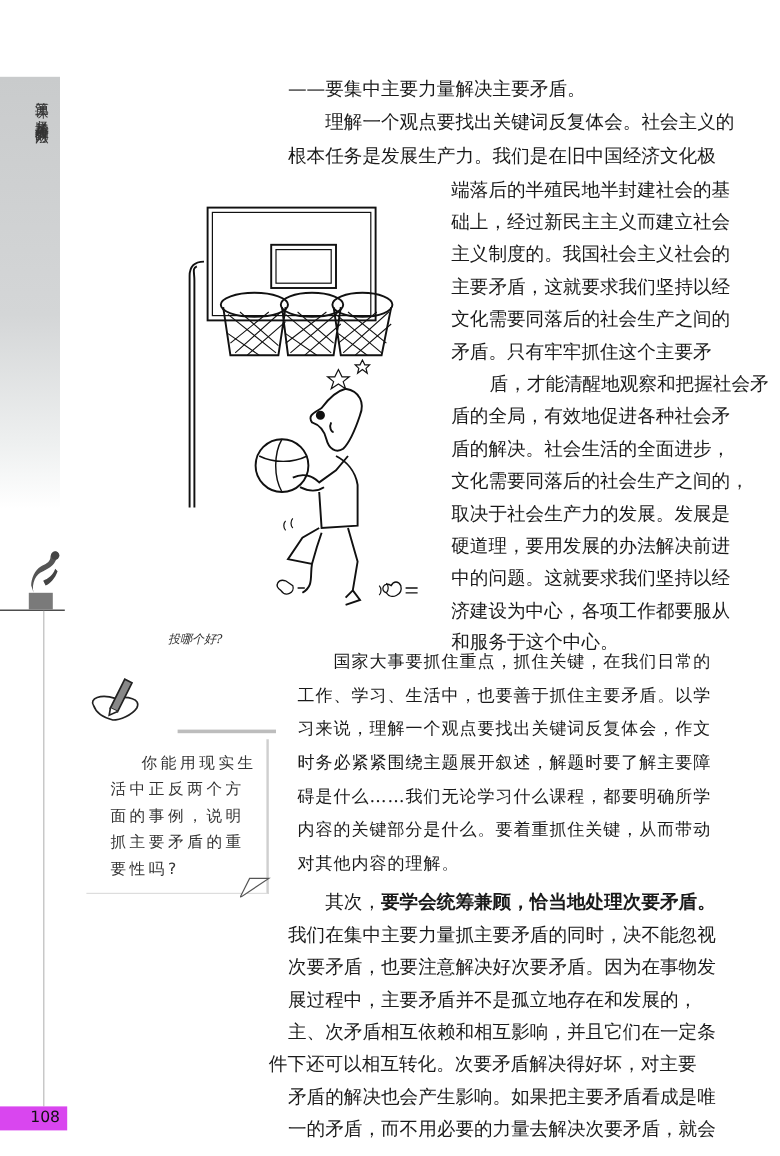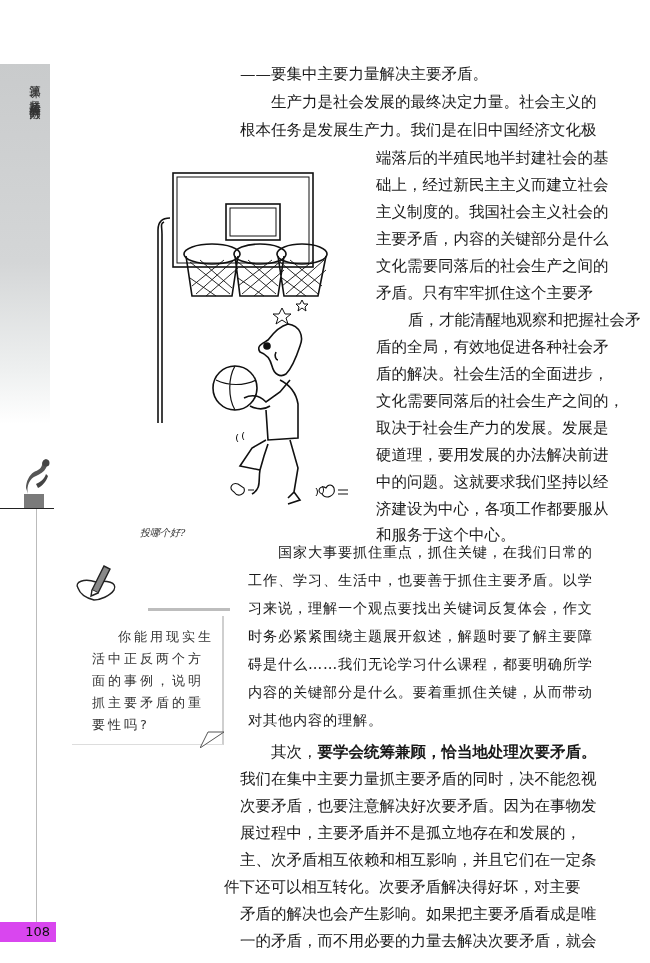--- a/index.html
+++ b/index.html
@@ -106,27 +106,27 @@
   </svg>
   <div class="try-rule"></div>
   <div class="try-body"></div>
   <div class="try-text">你能用现实生活中正反两个方面的事例，说明抓主要矛盾的重要性吗?</div>
   <svg class="fold" viewBox="0 0 26 26" fill="#fff" stroke="#555" stroke-width="1">
     <path d="M0 26 L8 10 L24 10 Z"></path>
   </svg>
 </div>
 
 <div class="txt" style="left:240px; top:62px;">——要集中主要力量解决主要矛盾。</div>
-<div class="txt" style="left:240px; top:90px;">　　生产力是社会发展的最终决定力量。社会主义的</div>
+<div class="txt" style="left:240px; top:90px;">　　理解一个观点要找出关键词反复体会。社会主义的</div>
 <div class="txt" style="left:240px; top:118px;">根本任务是发展生产力。我们是在旧中国经济文化极</div>
 
 <div class="txt" style="left:376px; top:146px;">端落后的半殖民地半封建社会的基</div>
 <div class="txt" style="left:376px; top:173px;">础上，经过新民主主义而建立社会</div>
 <div class="txt" style="left:376px; top:200px;">主义制度的。我国社会主义社会的</div>
-<div class="txt" style="left:376px; top:227px;">主要矛盾，内容的关键部分是什么</div>
+<div class="txt" style="left:376px; top:227px;">主要矛盾，这就要求我们坚持以经</div>
 <div class="txt" style="left:376px; top:254px;">文化需要同落后的社会生产之间的</div>
 <div class="txt" style="left:376px; top:281px;">矛盾。只有牢牢抓住这个主要矛</div>
 <div class="txt" style="left:376px; top:308px;margin-left:32px;">盾，才能清醒地观察和把握社会矛</div>
 <div class="txt" style="left:376px; top:335px;">盾的全局，有效地促进各种社会矛</div>
 <div class="txt" style="left:376px; top:362px;">盾的解决。社会生活的全面进步，</div>
 <div class="txt" style="left:376px; top:389px;">文化需要同落后的社会生产之间的，</div>
 <div class="txt" style="left:376px; top:416px;">取决于社会生产力的发展。发展是</div>
 <div class="txt" style="left:376px; top:443px;">硬道理，要用发展的办法解决前进</div>
 <div class="txt" style="left:376px; top:470px;">中的问题。这就要求我们坚持以经</div>
 <div class="txt" style="left:376px; top:497px;">济建设为中心，各项工作都要服从</div>

